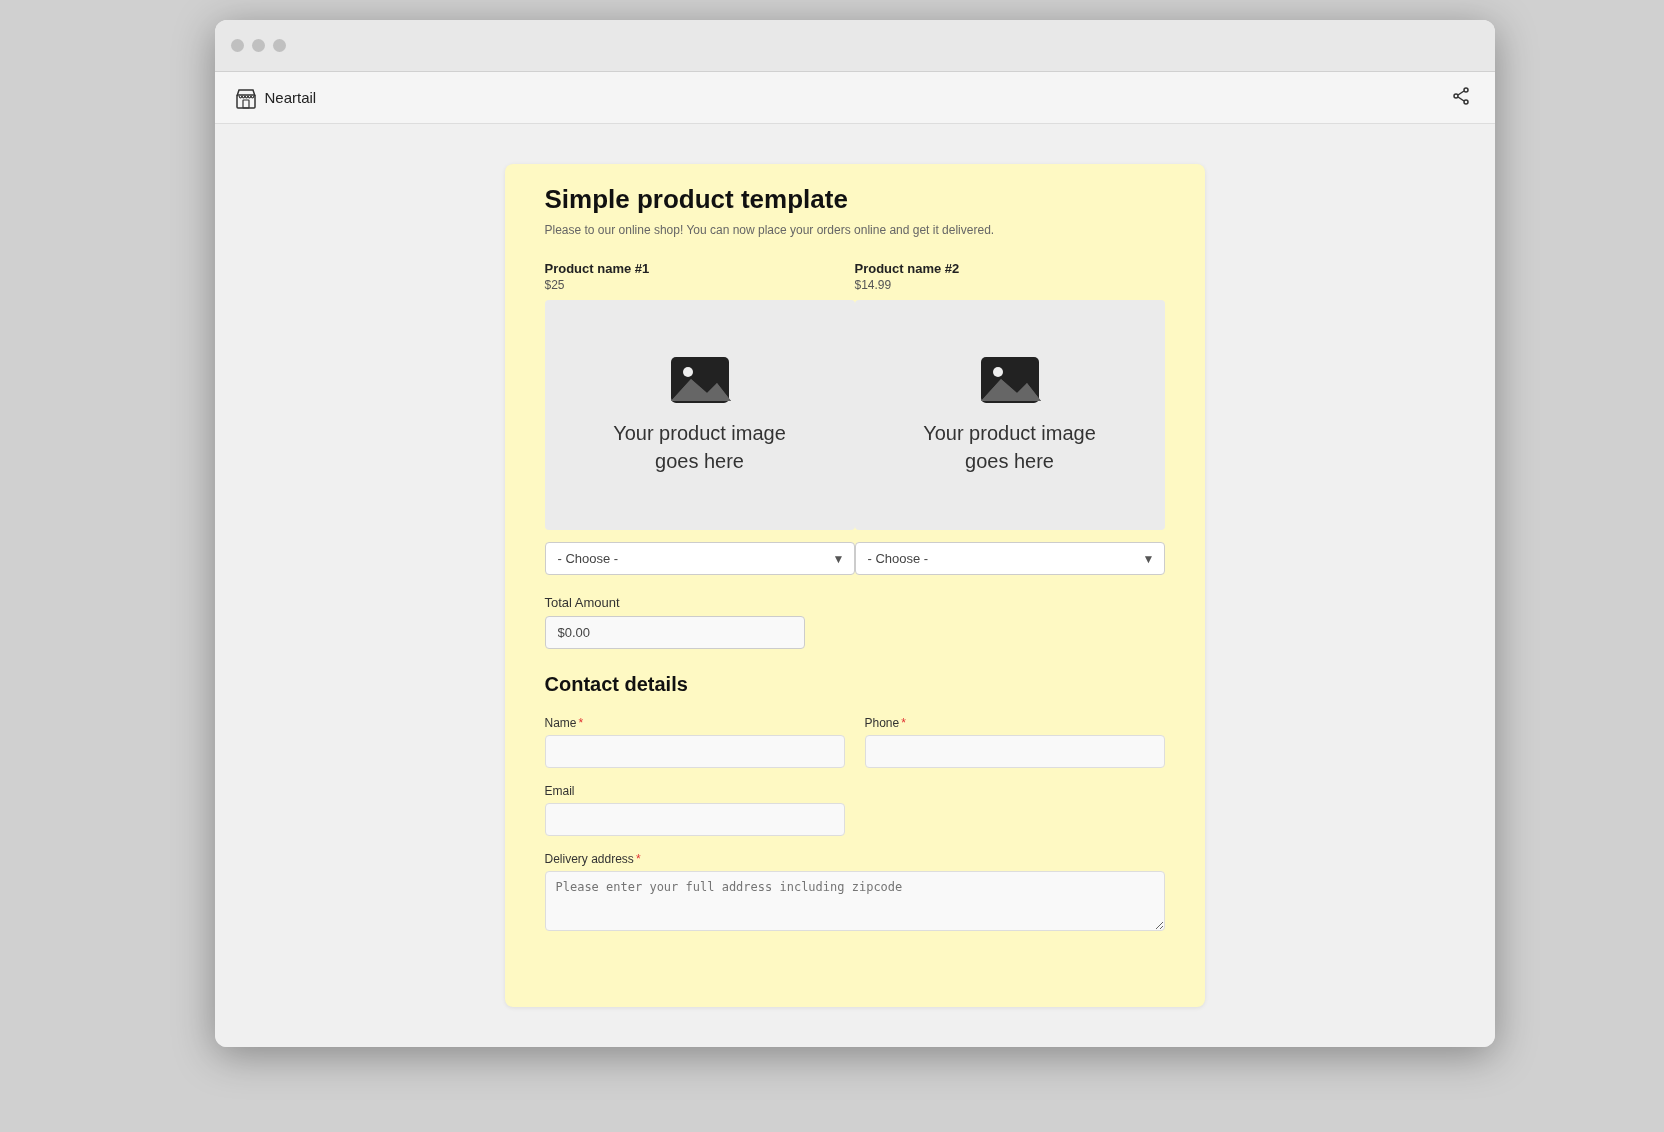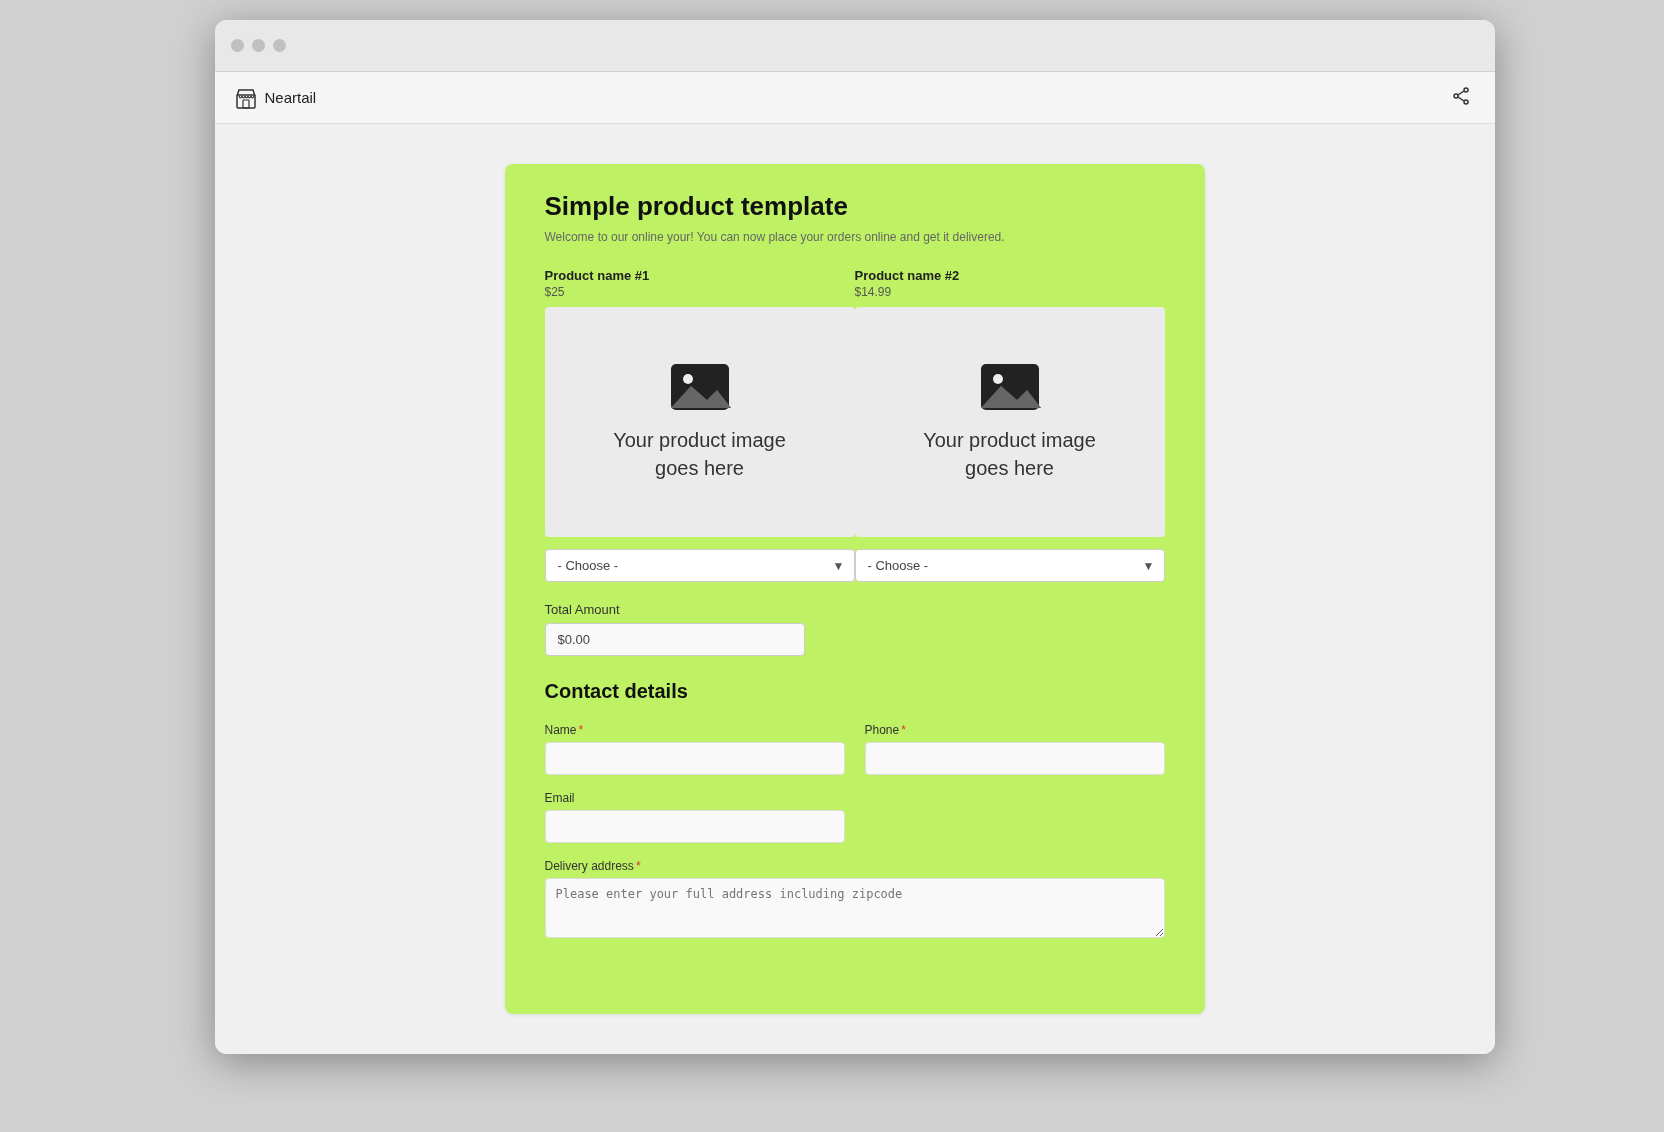--- a/index.html
+++ b/index.html
@@ -81,24 +81,24 @@
 
     .browser-content {
       background: #f0f0f0;
       padding: 40px 0;
       min-height: 800px;
       display: flex;
       justify-content: center;
     }
 
     .page-card {
-      background: #bef264;
+      background: #fef9c3;
       border-radius: 8px;
       width: 700px;
-      padding: 27px 40px 60px 40px;
+      padding: 20px 40px 60px 40px;
       box-shadow: 0 1px 4px rgba(0,0,0,0.08);
     }
 
     .page-title {
       font-size: 26px;
       font-weight: 700;
       color: #111;
       margin-bottom: 8px;
     }
 
@@ -294,21 +294,21 @@
         <line x1="7" y1="9" x2="13" y2="5" stroke="#333" stroke-width="1.5"></line>
         <line x1="7" y1="11" x2="13" y2="15" stroke="#333" stroke-width="1.5"></line>
       </svg>
     </button>
   </div>
 
   <div class="browser-content">
     <div class="page-card">
 
       <h1 class="page-title">Simple product template</h1>
-      <p class="page-subtitle">Welcome to our online your! You can now place your orders online and get it delivered.</p>
+      <p class="page-subtitle">Please to our online shop! You can now place your orders online and get it delivered.</p>
 
       <div class="products-grid">
 
         <div class="product-card">
           <span class="product-name">Product name #1</span>
           <span class="product-price">$25</span>
           <div class="product-image-placeholder">
             <svg class="image-icon" viewBox="0 0 62 50" fill="none" xmlns="http://www.w3.org/2000/svg">
               <rect x="2" y="2" width="58" height="46" rx="5" fill="#222" stroke="none"></rect>
               <rect x="5" y="5" width="52" height="40" rx="4" fill="#222"></rect>

